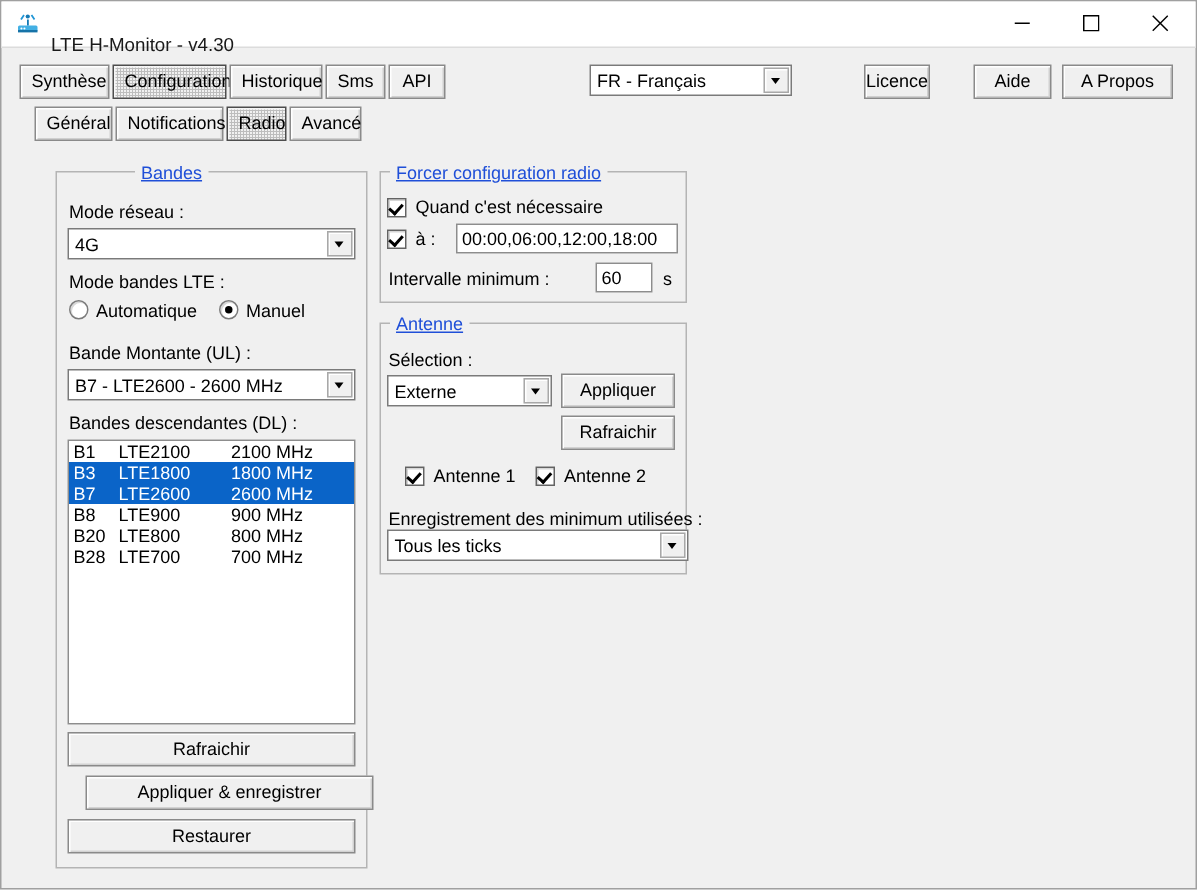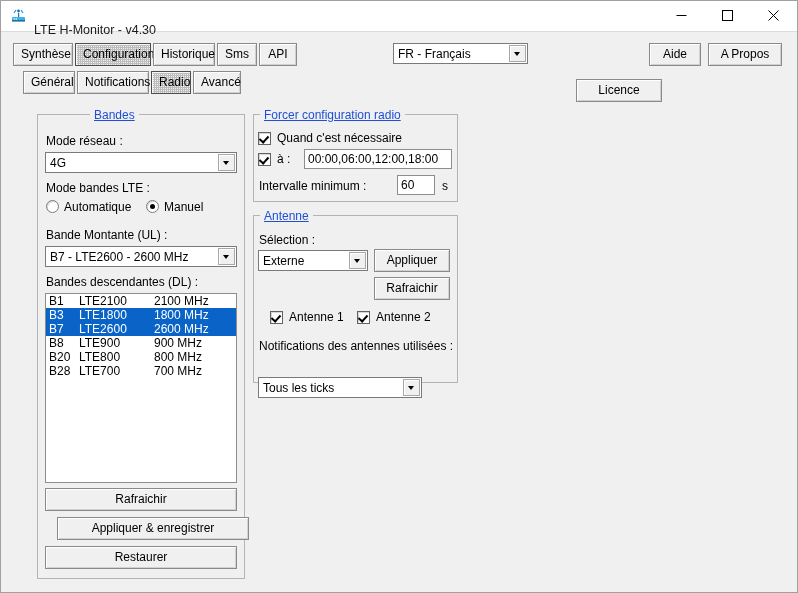--- a/index.html
+++ b/index.html
@@ -306,21 +306,21 @@
     <div class="tabbtn" style="left:76px; top:70px; width:72px;">Notifications</div>
     <div class="tabbtn active" style="left:150px; top:70px; width:40px;">Radio</div>
     <div class="tabbtn" style="left:192px; top:70px; width:48px;">Avancé</div>
   </div>
 
   <div class="combo" style="left:368px; top:42px; width:135px;margin-left:24px;">
     <span class="cval">FR - Français</span>
     <span class="carrow"></span>
   </div>
 
-  <div class="topbtn" style="left:575px; top:42px; width:86px;margin-top:36px;">Licence</div>
+  <div class="topbtn" style="left:575px; top:42px; width:44px;">Licence</div>
   <div class="topbtn" style="left:648px; top:42px; width:52px;">Aide</div>
   <div class="topbtn" style="left:707px; top:42px; width:74px;">A Propos</div>
 
   <div class="gbox" style="left:36px; top:113px; width:208px; height:465px;"></div>
   <div class="gcaption" style="left:46px; top:107px;margin-left:43px;">Bandes</div>
 
   <div class="lbl" style="left:45px; top:133px;">Mode réseau :</div>
   <div class="combo" style="left:44px; top:151px; width:192px;">
     <span class="cval">4G</span>
     <span class="carrow"></span>
@@ -401,19 +401,19 @@
     <span class="carrow"></span>
   </div>
   <div class="pbtn" style="left:373px; top:248px; width:76px;">Appliquer</div>
   <div class="pbtn" style="left:373px; top:276px; width:76px;">Rafraichir</div>
 
   <div class="cbox checked" style="left:269px; top:310px;"></div>
   <div class="lbl" style="left:288px; top:309px;">Antenne 1</div>
   <div class="cbox checked" style="left:356px; top:310px;"></div>
   <div class="lbl" style="left:375px; top:309px;">Antenne 2</div>
 
-  <div class="lbl" style="left:258px; top:338px;">Notifications des antennes utilisées :</div>
-  <div class="combo" style="left:257px; top:376px; width:164px;">
+  <div class="lbl" style="left:258px; top:338px;">Enregistrement des minimum utilisées :</div>
+  <div class="combo" style="left:257px; top:352px; width:201px;">
     <span class="cval">Tous les ticks</span>
     <span class="carrow"></span>
   </div>
 
 </div>
 
 </body></html>

